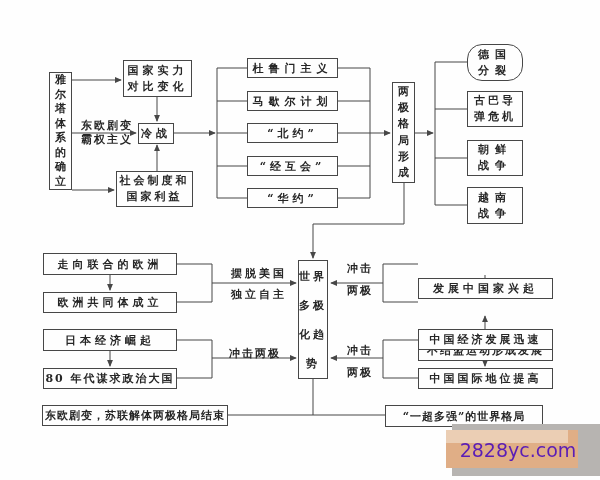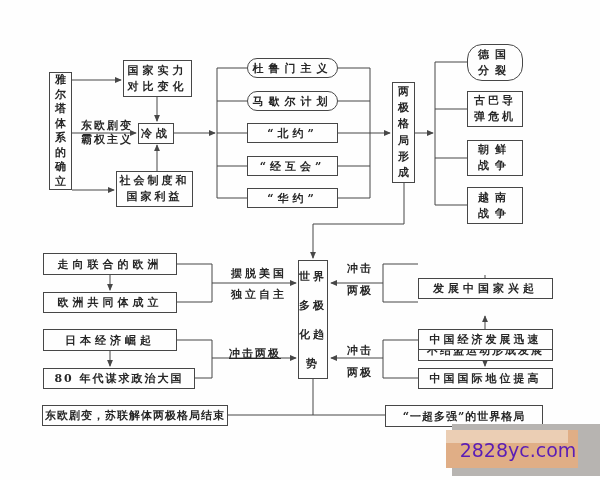--- a/index.html
+++ b/index.html
@@ -7,21 +7,21 @@
          font-family:"DejaVu Serif", serif;}
   #wires{position:absolute;left:0;top:0;}
   .box{position:absolute;box-sizing:border-box;border:1px solid #474747;background:#fefefe;
        color:#262626;font-size:11px;font-weight:bold;display:flex;flex-direction:column;
        align-items:center;justify-content:center;text-align:center;line-height:15px;}
   .box span{display:block;}
   .lbl{position:absolute;color:#262626;font-size:11px;font-weight:bold;text-align:center;}
   .lbl span{display:block;}
   .vtext{white-space:pre-line;}
   .ls1{letter-spacing:1px;} .ls2{letter-spacing:2px;} .ls3{letter-spacing:3px;text-align:right;}
-  .ls4{letter-spacing:4px;} .ls5{letter-spacing:5px;border-radius:10px;} .ls6{letter-spacing:6px;}
+  .ls4{letter-spacing:4px;} .ls5{letter-spacing:5px;} .ls6{letter-spacing:6px;}
   .lh14{line-height:14px;} .lh16{line-height:16px;} .lh21{line-height:21px;} .lh22{line-height:22px;}
   .v1{line-height:14.5px;letter-spacing:0;}
   .v2{line-height:16.3px;letter-spacing:0;}
   .v3{line-height:29px;letter-spacing:3px;}
   
   .wm-gray{position:absolute;left:452px;top:424px;width:148px;height:52px;background:#b7b4b1;}
   .wm-tan{position:absolute;left:446px;top:430px;width:132px;height:38px;background:#e0ae86;}
   .wm-light{position:absolute;left:446px;top:430px;width:122px;height:13px;background:#ebceb4;}
   .wm-text{position:absolute;left:446px;top:439px;width:132px;text-align:center;padding-left:12px;
            box-sizing:border-box;font-family:"DejaVu Sans",sans-serif;font-size:19px;
@@ -122,27 +122,27 @@
     <span>战争</span>
   </div>
   <div class="box lh16 ls6" style="left:467px;top:187px;width:56px;height:37px;">
     <span>越南</span>
     <span>战争</span>
   </div>
 
   <div class="box ls4" style="left:43px;top:253px;width:134px;height:22px;">走向联合的欧洲</div>
   <div class="box ls4" style="left:43px;top:292px;width:134px;height:21px;">欧洲共同体成立</div>
   <div class="box ls4" style="left:43px;top:329px;width:134px;height:22px;">日本经济崛起</div>
-  <div class="box ls2" style="left:43px;top:368px;width:152px;height:21px;">80 年代谋求政治大国</div>
+  <div class="box ls2" style="left:43px;top:368px;width:134px;height:21px;">80 年代谋求政治大国</div>
 
   <div class="lbl lh21 ls3" style="left:229px;top:263px;width:58px;">
     <span>摆脱美国</span>
     <span>独立自主</span>
   </div>
-  <div class="lbl ls2" style="left:228px;top:346px;width:54px;text-decoration:underline;">冲击两极</div>
+  <div class="lbl ls2" style="left:228px;top:346px;width:54px;">冲击两极</div>
 
   <div class="box vtext v3" style="left:298px;top:260px;width:30px;height:119px;">世界
 多极
 化趋
 势</div>
 
   <div class="lbl lh22 ls2" style="left:344px;top:258px;width:32px;">
     <span>冲击</span>
     <span>两极</span>
   </div>

